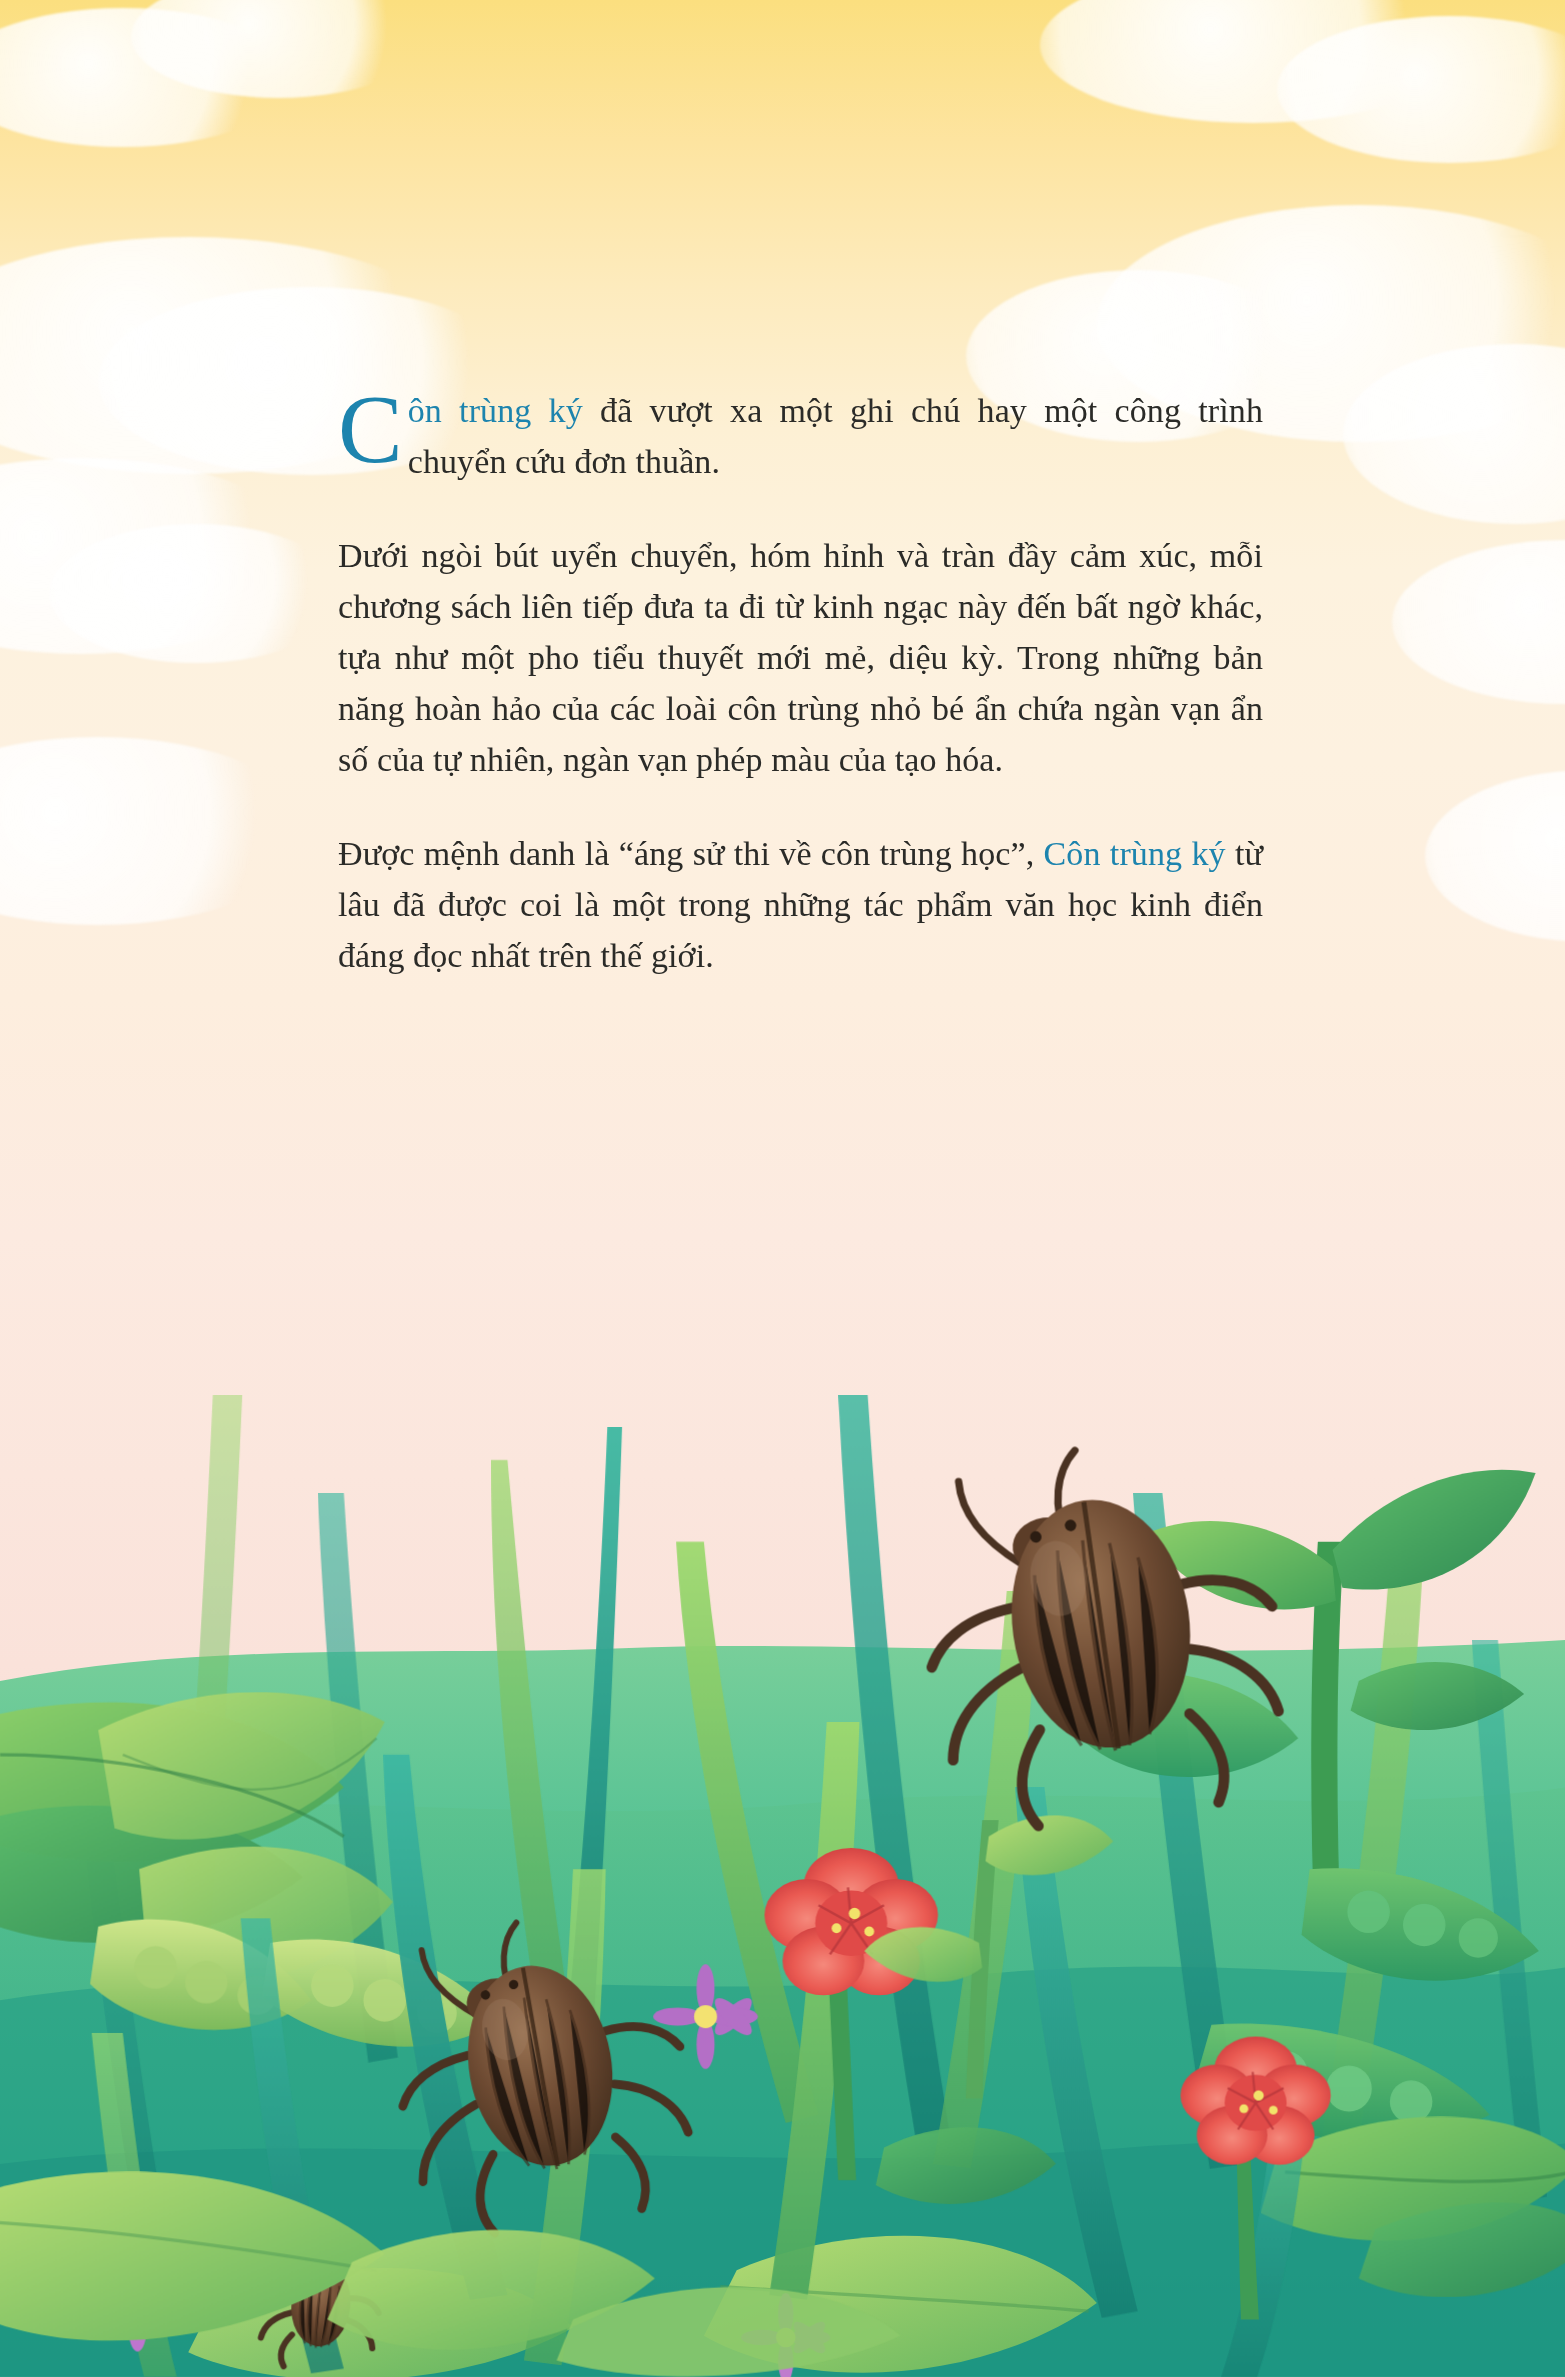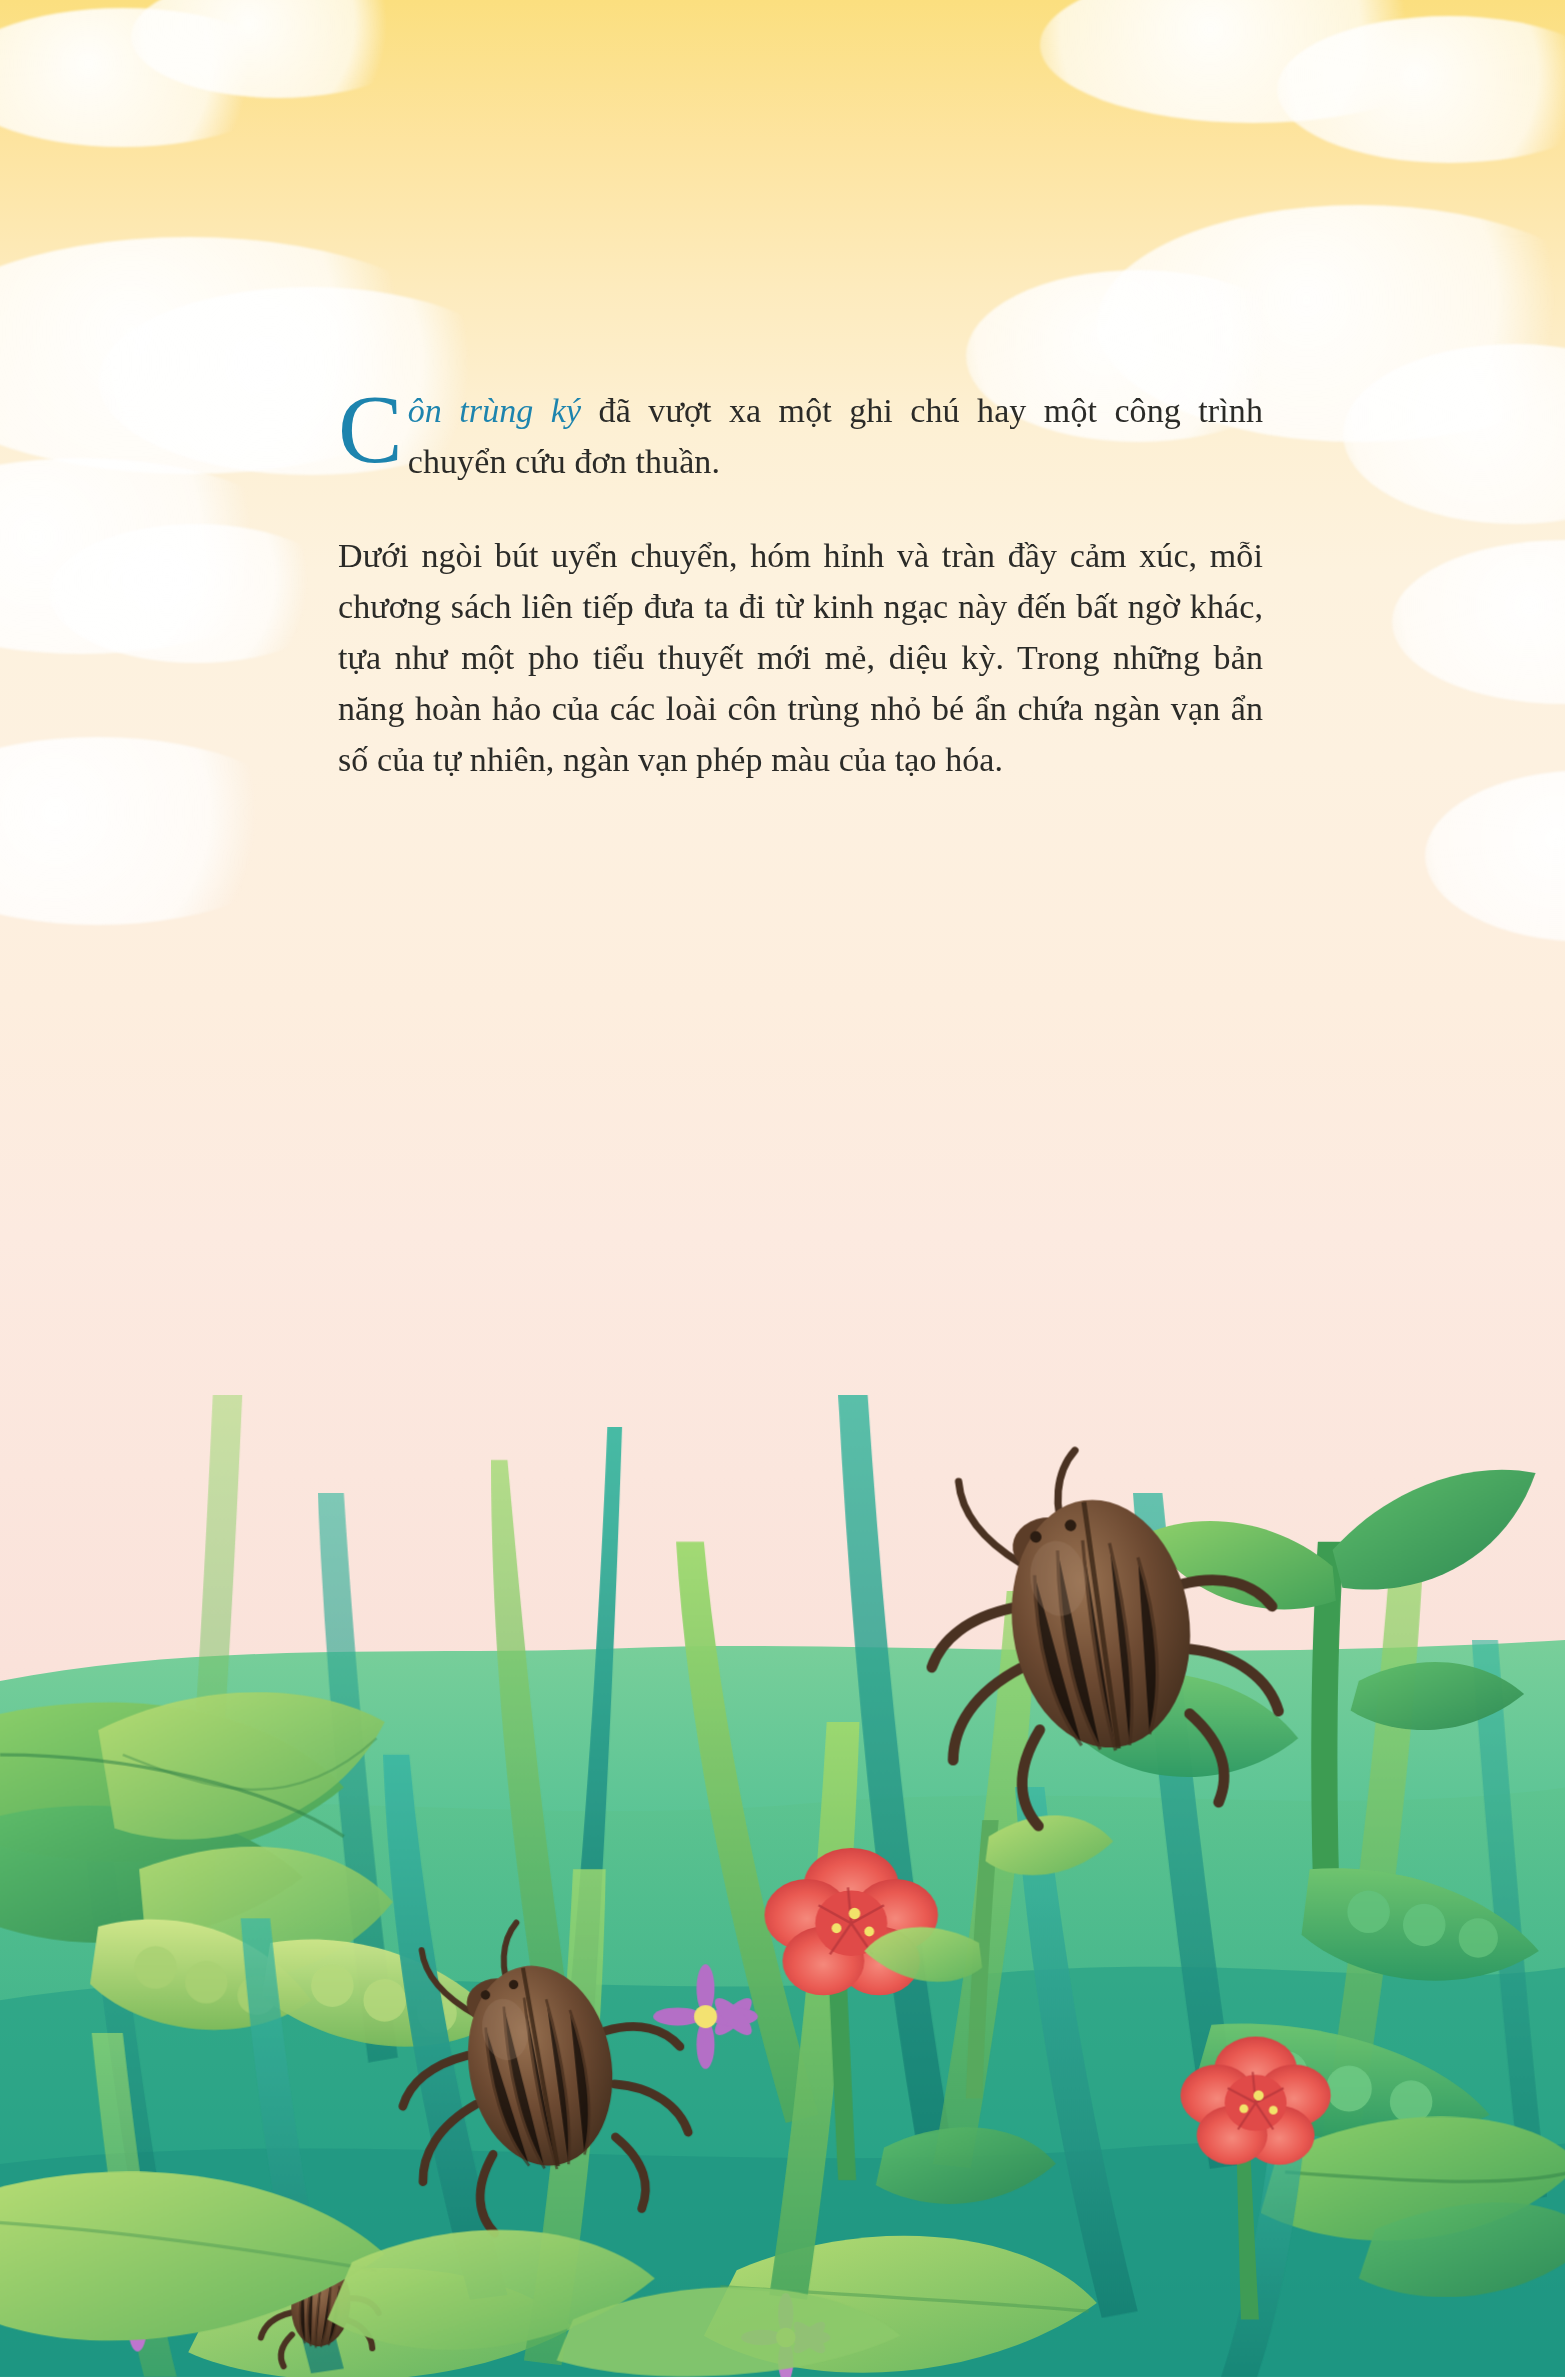--- a/index.html
+++ b/index.html
@@ -63,21 +63,20 @@
   .dropcap {
     float: left;
     font-size: 97px;
     line-height: 0.78;
     color: #1d84ae;
     font-family: "Liberation Serif", serif;
     padding: 6.5px 3.3px 0 0;
     margin-right: 1.6px;
   }
   .booktitle {
-    font-style: italic;
     color: #1d84ae;
   }
   .p1 { min-height: 98px; }
 
   
   #art {
     position: absolute;
     left: 0;
     bottom: 0;
     width: 1565px;
@@ -104,20 +103,21 @@
     <div class="cloud" style="left:-147px; top:458px; width:458px; height:196px;"></div>
     <div class="cloud" style="left:49px; top:524px; width:295px; height:139px;"></div>
     <div class="cloud" style="left:1392px; top:540px; width:344px; height:164px;"></div>
     <div class="cloud" style="left:-115px; top:737px; width:426px; height:188px;"></div>
     <div class="cloud" style="left:1425px; top:770px; width:327px; height:172px;"></div>
   </div>
 
   <div id="textblock">
     <p class="p1"><span class="dropcap">C</span><span class="booktitle">ôn trùng ký</span><span> đã vượt xa một ghi chú hay một công trình chuyển cứu đơn thuần.</span></p>
     <p>Dưới ngòi bút uyển chuyển, hóm hỉnh và tràn đầy cảm xúc, mỗi chương sách liên tiếp đưa ta đi từ kinh ngạc này đến bất ngờ khác, tựa như một pho tiểu thuyết mới mẻ, diệu kỳ. Trong những bản năng hoàn hảo của các loài côn trùng nhỏ bé ẩn chứa ngàn vạn ẩn số của tự nhiên, ngàn vạn phép màu của tạo hóa.</p>
+    <p><span>Được mệnh danh là “áng sử thi về côn trùng học”, </span><span class="booktitle">Côn trùng ký</span><span> từ lâu đã được coi là một trong những tác phẩm văn học kinh điển đáng đọc nhất trên thế giới.</span></p>
   </div>
 
   <div id="art">
     <svg viewBox="0 0 1912 1320" xmlns="http://www.w3.org/2000/svg" aria-hidden="true">
       <defs>
         <linearGradient id="meadow" x1="0" y1="0" x2="0" y2="1">
           <stop offset="0%" stop-color="#79cf9a"></stop>
           <stop offset="35%" stop-color="#4dbf93"></stop>
           <stop offset="100%" stop-color="#2aa98c"></stop>
         </linearGradient>

